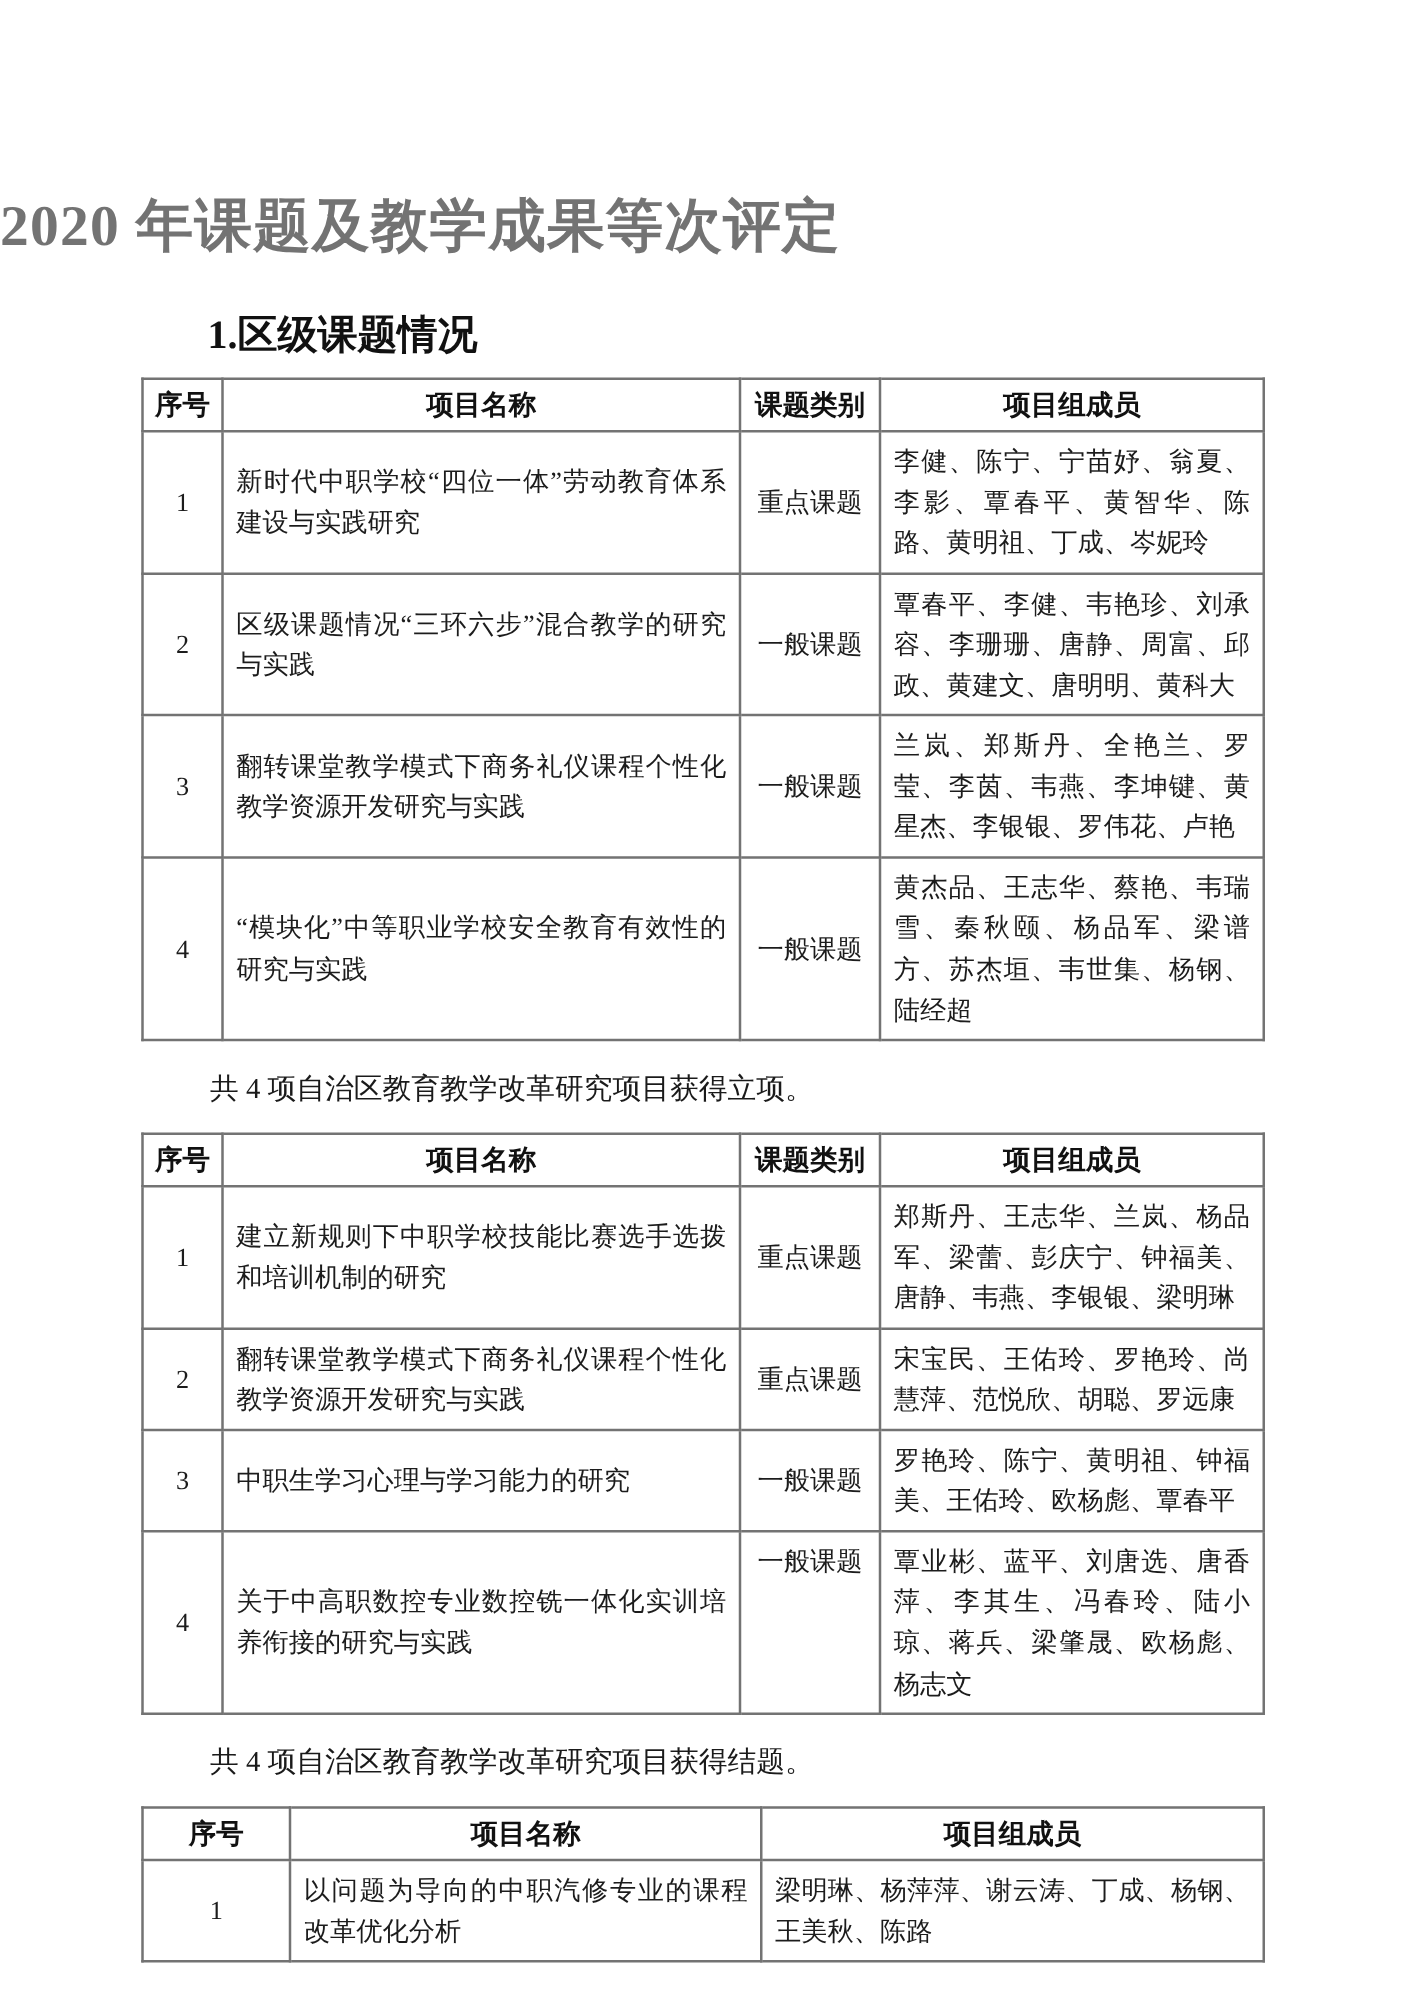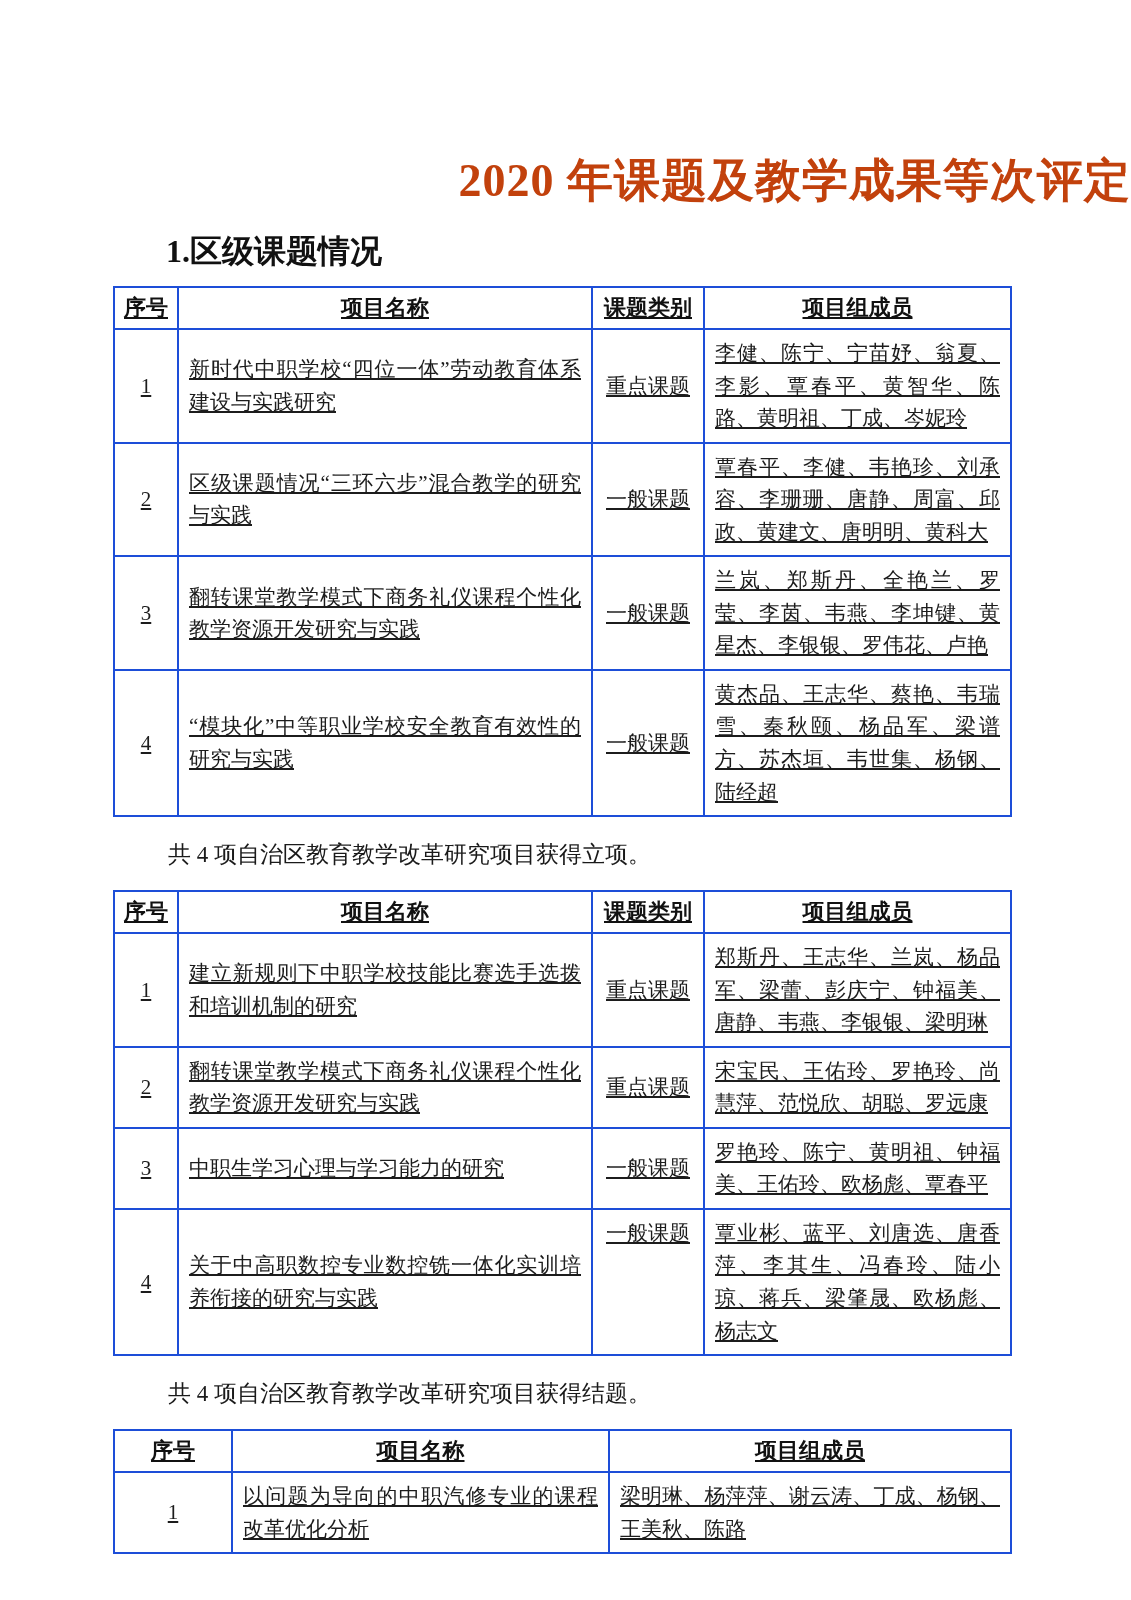--- a/index.html
+++ b/index.html
@@ -12,26 +12,26 @@
     width: 1131px;
     height: 1600px;
     background: #ffffff;
     color: #1a1a1a;
     font-family: "Liberation Serif", "DejaVu Serif", serif;
     box-sizing: border-box;
     padding-top: 150px;
     overflow: hidden;
   }
   .doc-title {
-    margin: 0 0 18px 0;
-    text-align: right;
+    margin: 0 0 34px 0;
+    text-align: left;
     font-size: 46px;
     font-weight: 700;
     letter-spacing: 1px;
-    color: #c2410c;
+    color: #737373;
   }
   .section-heading {
     margin: 0 0 12px 166px;
     font-size: 32px;
     font-weight: 700;
     color: #111;
   }
   .section-heading.second {
     margin-top: 34px;
   }
@@ -41,24 +41,23 @@
     color: #1a1a1a;
   }
   table.tbl {
     border-collapse: collapse;
     table-layout: fixed;
     width: 897px;
     margin-left: 113px;
     margin-bottom: 0;
   }
   .tbl th, .tbl td {
-    border: 2px solid #1d4ed8;
+    border: 2px solid #737373;
     box-sizing: border-box;
     word-break: break-all;
-    text-decoration: underline;
   }
   .tbl th {
     font-size: 22px;
     font-weight: 700;
     text-align: center;
     padding: 5px 4px;
     color: #111;
   }
   .tbl td {
     font-size: 21px;

